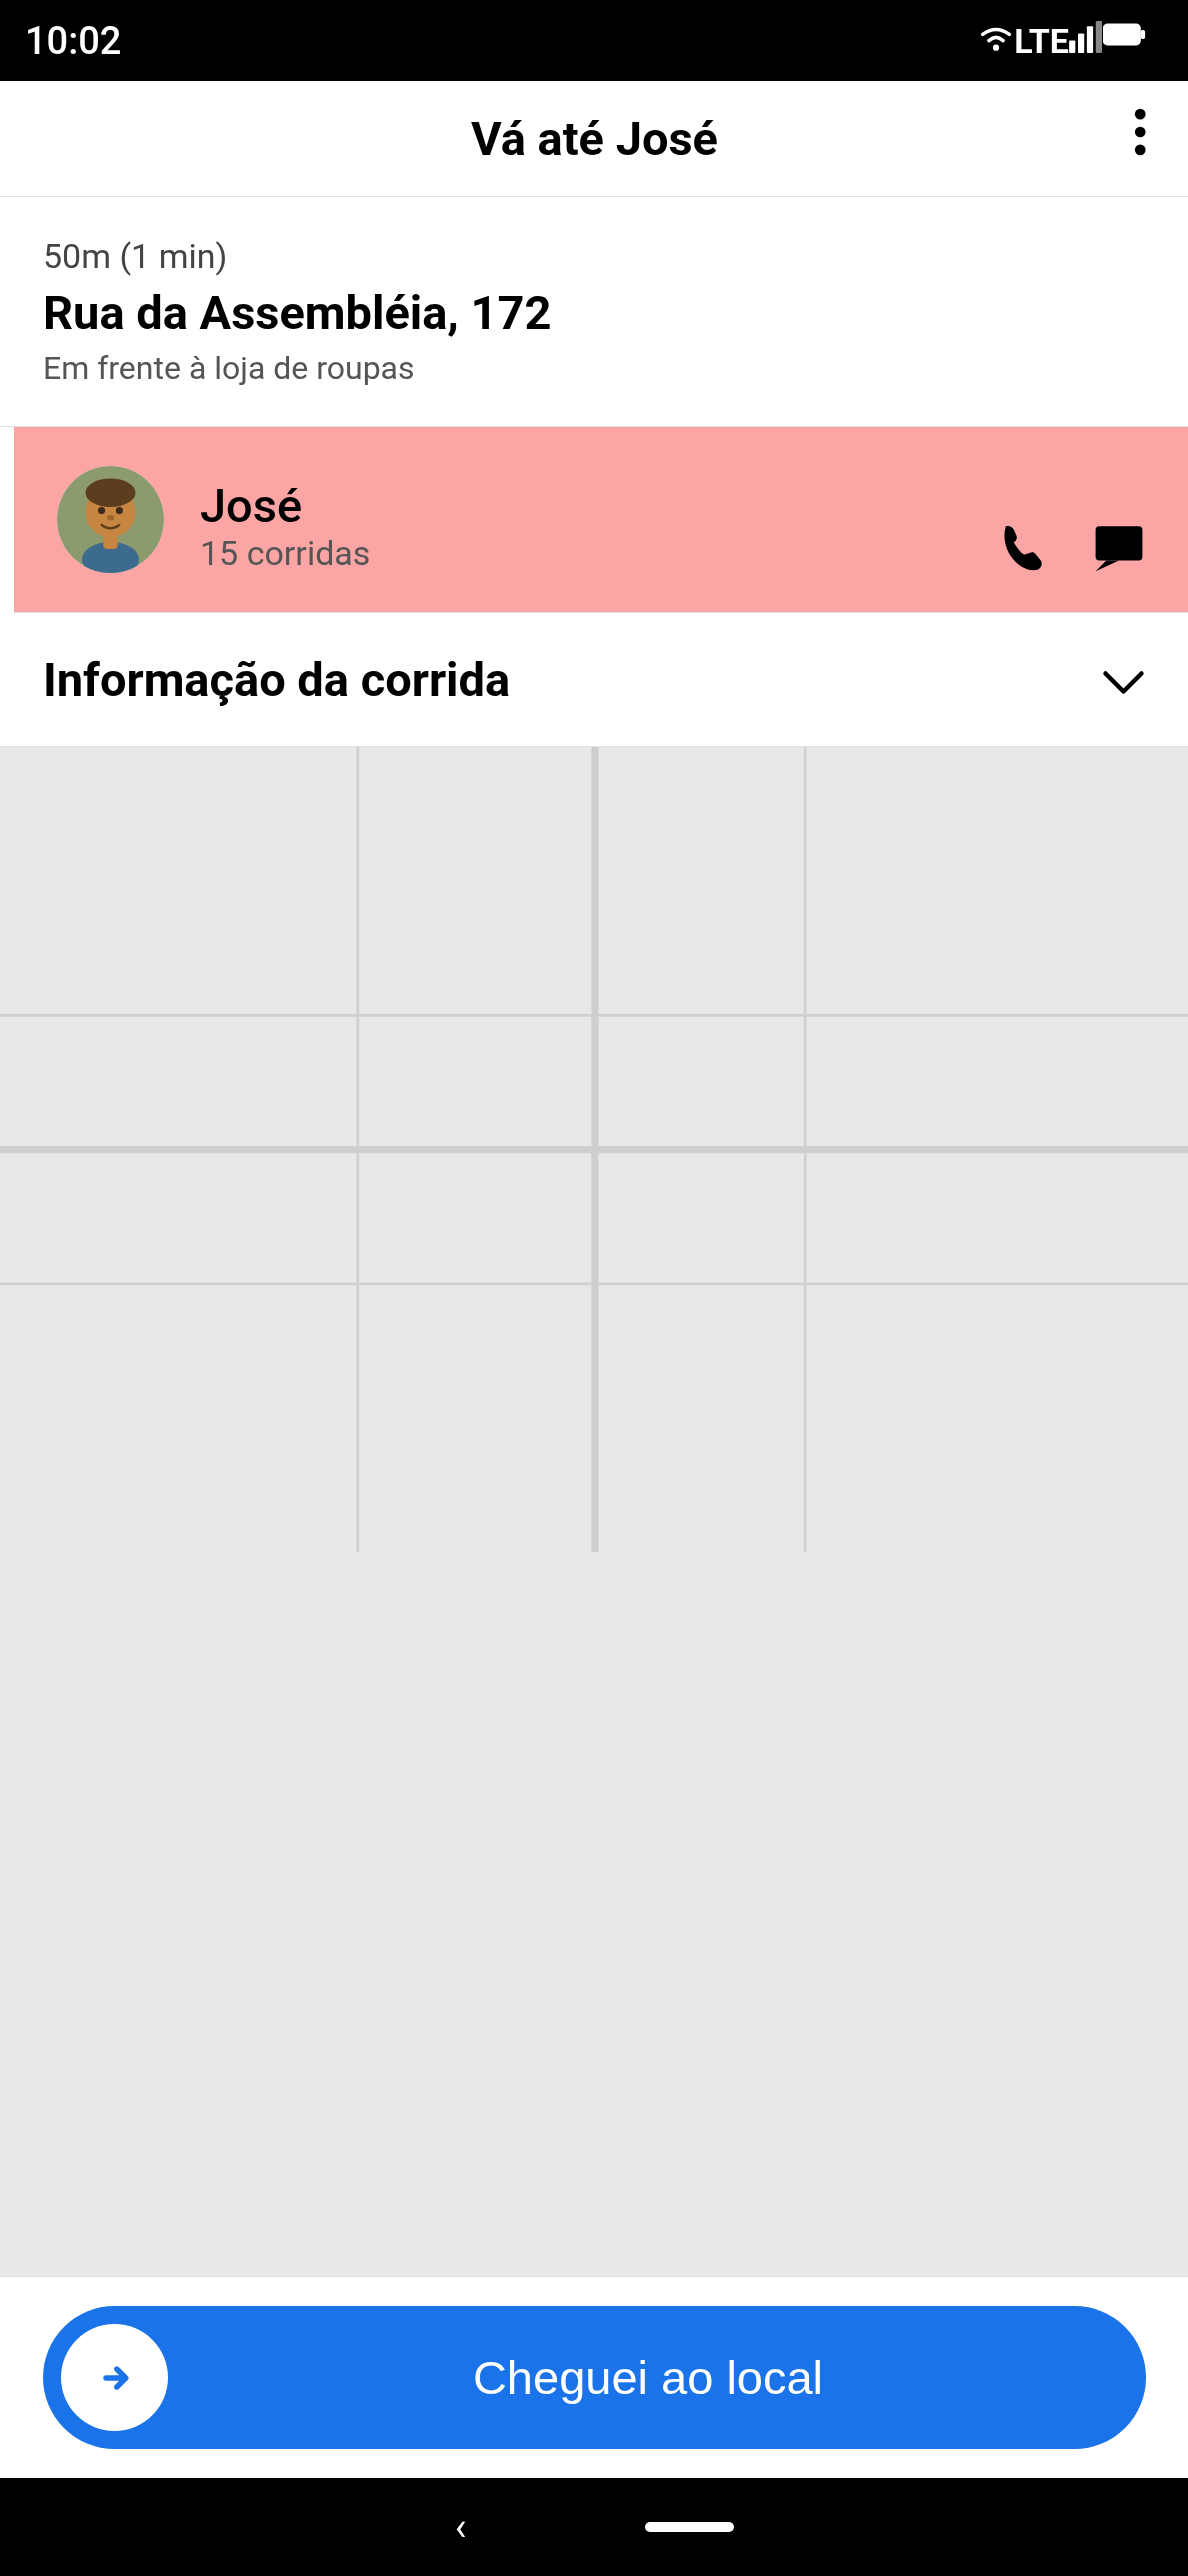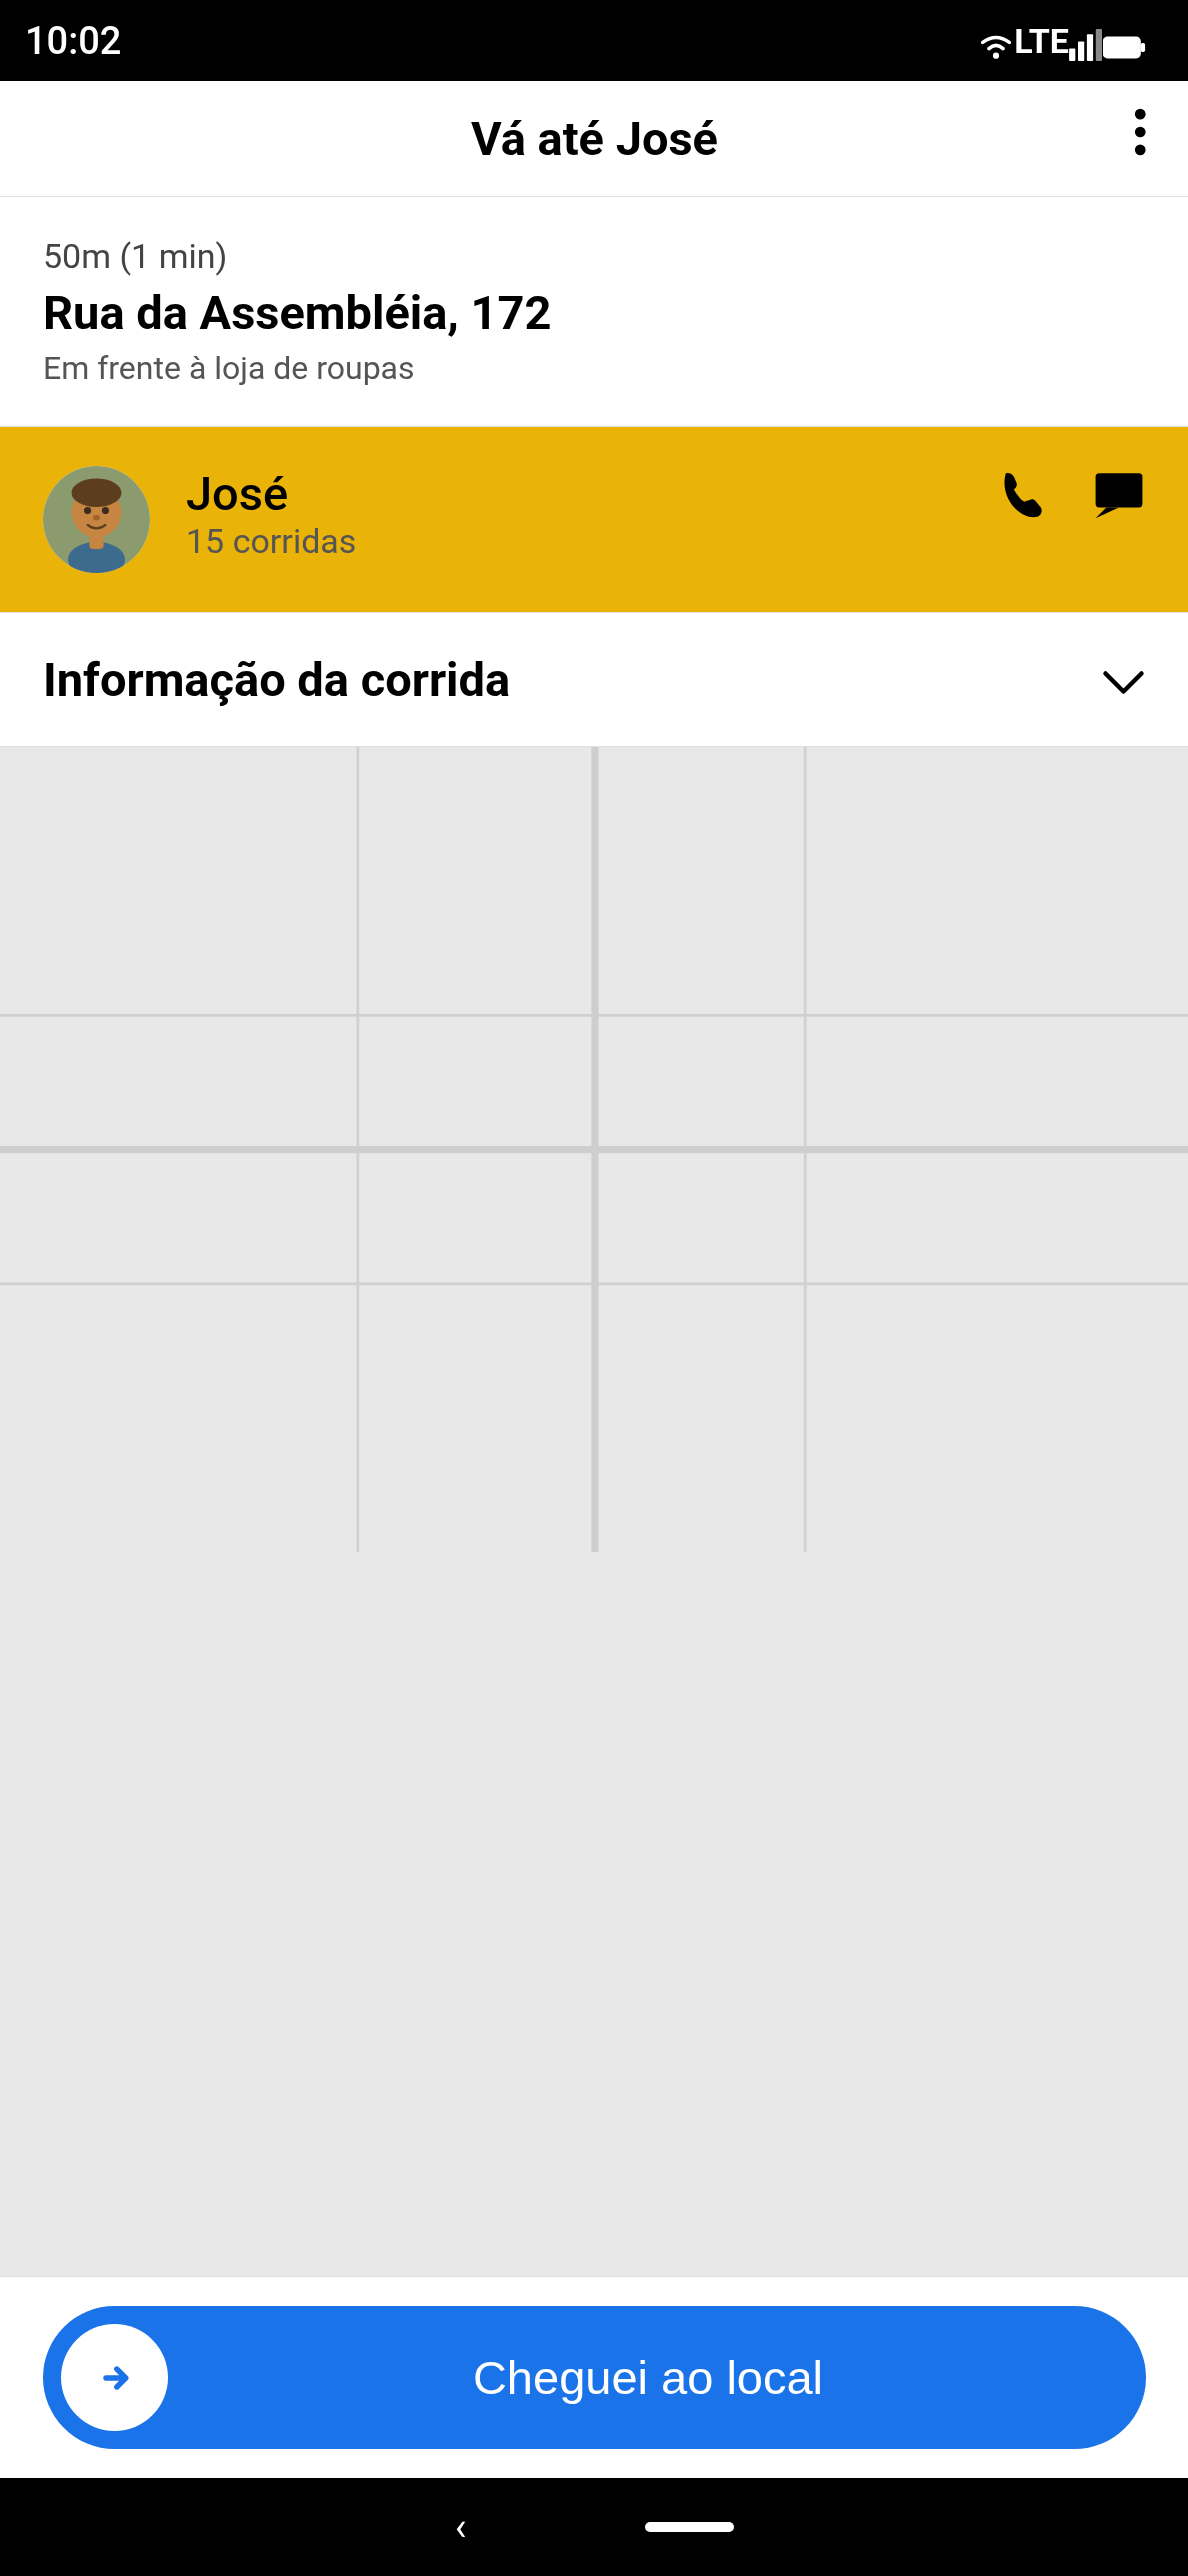--- a/index.html
+++ b/index.html
@@ -24,21 +24,21 @@
       padding: 16px 43px 16px 25px;
       height: 81px;
       flex-shrink: 0;
     }
     .status-time {
       font-size: 38px;
       font-weight: 500;
     }
     .status-icons {
       display: flex;
-      align-items: flex-end;
+      align-items: flex-start;
       gap: 0;
     }
     .status-icons span {
       font-size: 32px;
       color: #fff;
     }
 
     
     .app-bar {
       display: flex;
@@ -112,26 +112,27 @@
       font-size: 43px;
     }
     .go-button-label {
       font-size: 47px;
       font-weight: 700;
     }
 
     
     .passenger-card {
       display: flex;
-      align-items: flex-start;
+      align-items: flex-end;
       padding: 39px 43px;
-      background: #eab308;
+      background: #fca5a5;
       border-bottom: 1.8px solid #e0e0e0;
       flex-shrink: 0;
       gap: 36px;
+      margin-left: 14px;
     }
     .passenger-avatar {
       width: 107px;
       height: 107px;
       border-radius: 50%;
       overflow: hidden;
       flex-shrink: 0;
       background: #ccc;
     }
     .passenger-avatar svg {

